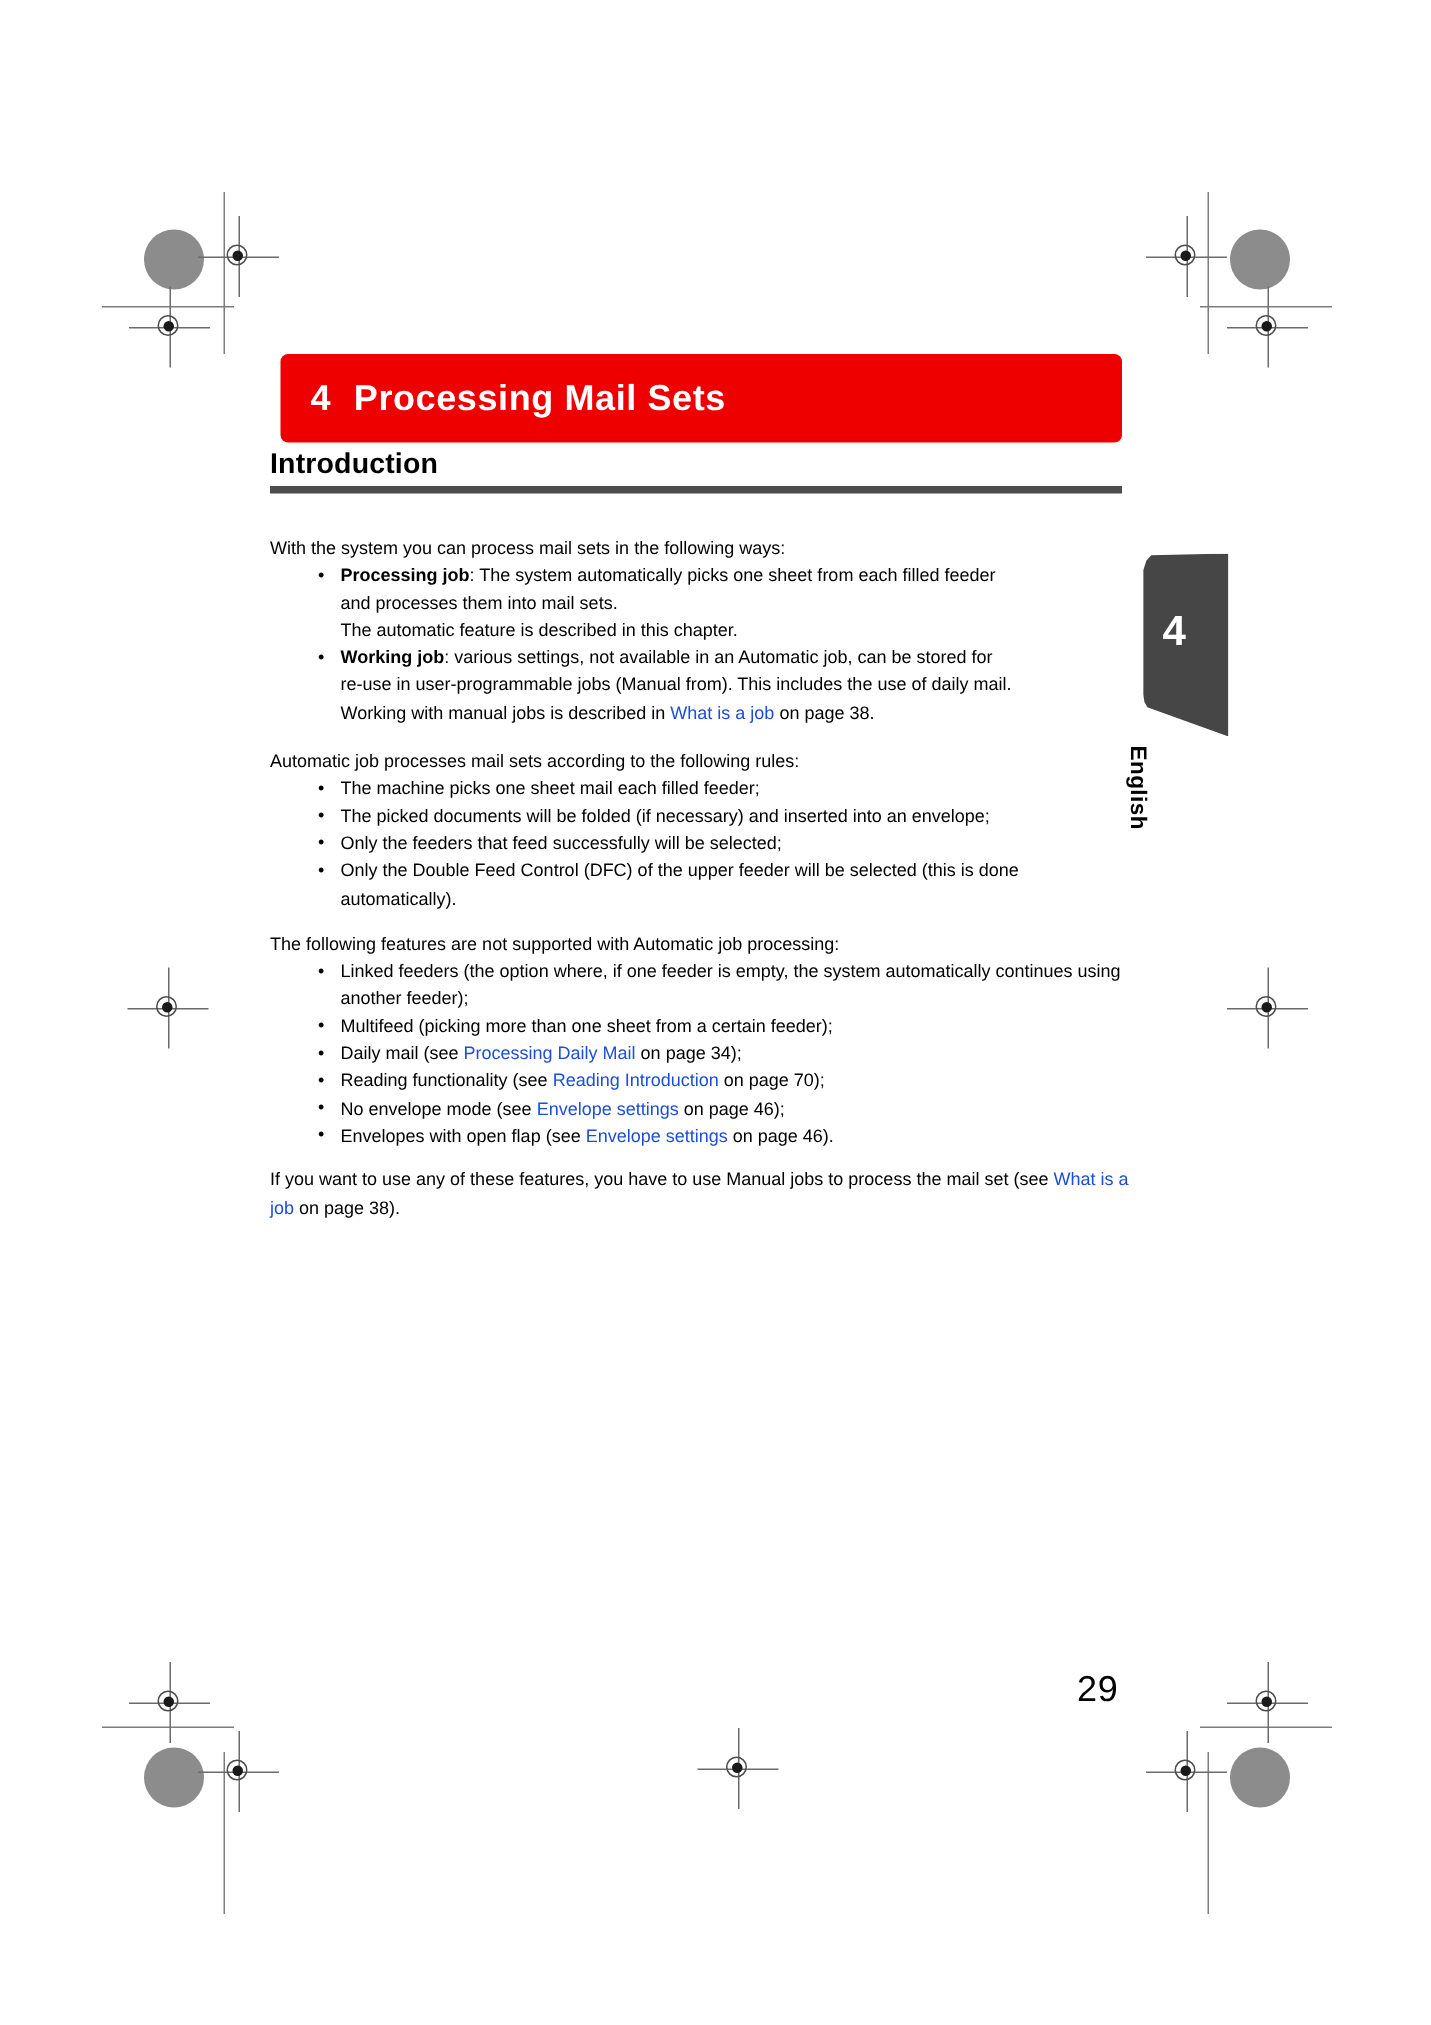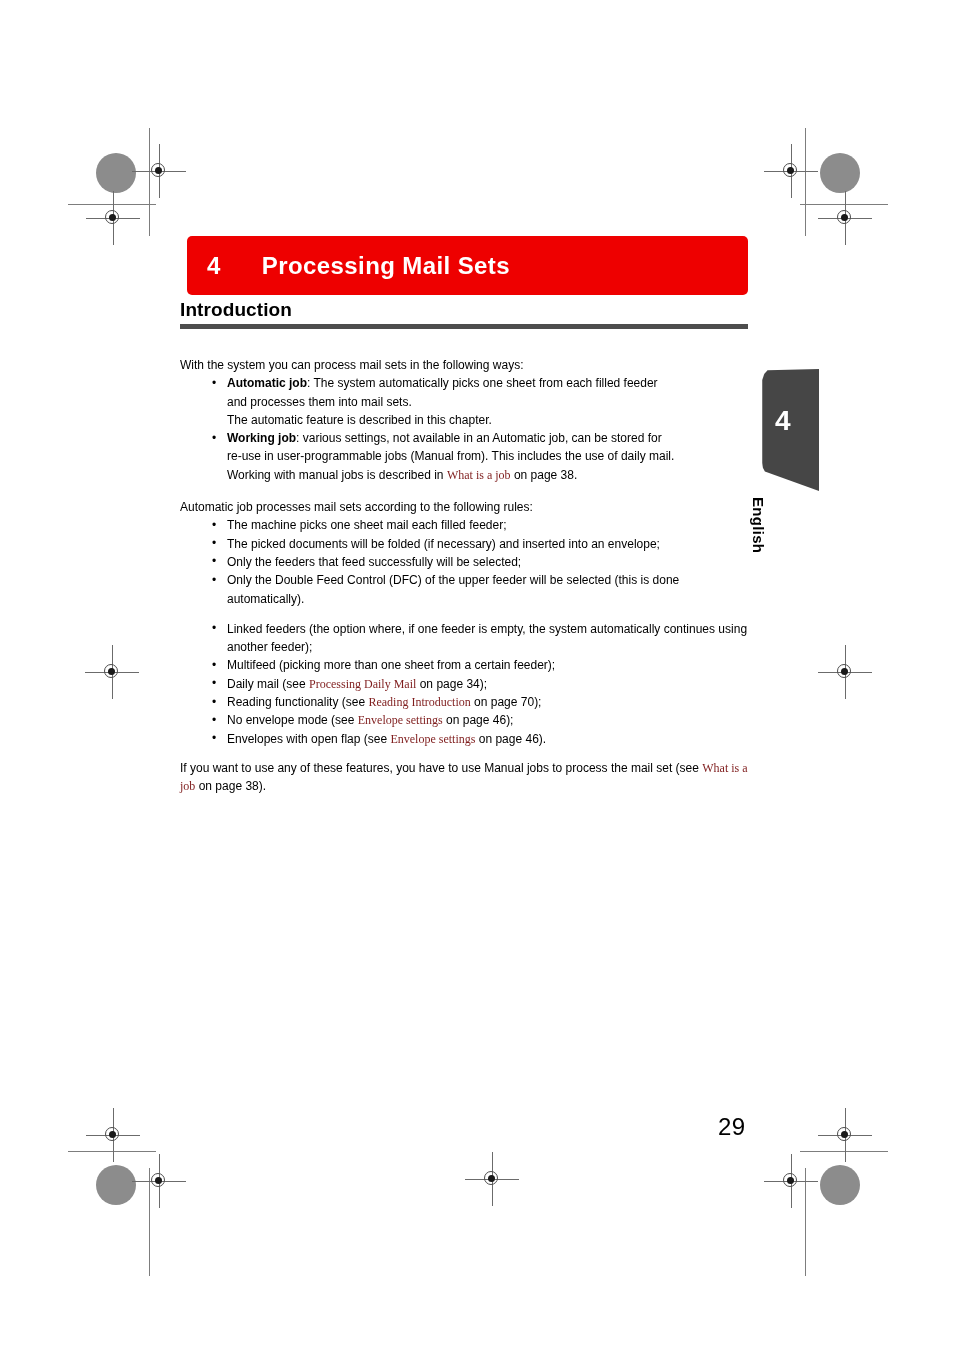--- a/index.html
+++ b/index.html
@@ -105,21 +105,21 @@
     color: #ffffff;
     font-size: 24px;
     font-weight: bold;
     margin-left: 20px;
     letter-spacing: 0.5px;
   }
   .chapter-title {
     color: #ffffff;
     font-size: 24px;
     font-weight: bold;
-    margin-left: 41px;
+    margin-left: 15px;
     letter-spacing: 0.4px;
   }
 
   .section-head {
     position: absolute;
     left: 180px;
     top: 299px;
     width: 568px;
   }
   .section-head .txt {
@@ -164,21 +164,21 @@
     content: "\2022";
     position: absolute;
     left: 3px;
     top: -0.5px;
     font-size: 12px;
     line-height: 18.3px;
   }
   ul.blist.tight > li { margin-bottom: 0; }
 
   b, .b { font-weight: bold; }
-  .lnk { color: #7f1d1d; font-family: Liberation Serif, serif; }
+  .lnk { color: #1d4ed8; }
 
   
   .side-tab {
     position: absolute;
     left: 753px;
     top: 369px;
     width: 66px;
     height: 122px;
     background: #464646;
     clip-path: polygon(14% 12%, 14% 9%, 17% 4%, 22% 1%, 100% 0%, 100% 100%, 18% 84%, 15% 81%, 14% 77%);
@@ -319,21 +319,21 @@
     <div class="txt">Introduction</div>
     <div class="rule"></div>
   </div>
 
   <div class="body-area">
 
     <p class="para">With the system you can process mail sets in the following ways:</p>
 
     <ul class="blist">
       <li>
-        <span class="b">Automatic job</span><span>: The system automatically picks one sheet from each filled feeder</span><br>
+        <span class="b">Processing job</span><span>: The system automatically picks one sheet from each filled feeder</span><br>
         <span>and processes them into mail sets.</span><br>
         <span>The automatic feature is described in this chapter.</span>
       </li>
       <li>
         <span class="b">Working job</span><span>: various settings, not available in an Automatic job, can be stored for</span><br>
         <span>re-use in user-programmable jobs (Manual from). This includes the use of daily mail.</span><br>
         <span>Working with manual jobs is described in </span><span class="lnk">What is a job</span><span> on page 38.</span>
       </li>
     </ul>
 
@@ -343,20 +343,21 @@
 
     <ul class="blist tight">
       <li>The machine picks one sheet mail each filled feeder;</li>
       <li>The picked documents will be folded (if necessary) and inserted into an envelope;</li>
       <li>Only the feeders that feed successfully will be selected;</li>
       <li>Only the Double Feed Control (DFC) of the upper feeder will be selected (this is done automatically).</li>
     </ul>
 
     <div class="spacer-12"></div>
 
+    <p class="para">The following features are not supported with Automatic job processing:</p>
 
     <ul class="blist tight">
       <li>
         <span>Linked feeders (the option where, if one feeder is empty, the system automatically continues using another feeder);</span>
       </li>
       <li>
         <span>Multifeed (picking more than one sheet from a certain feeder);</span>
       </li>
       <li>
         <span>Daily mail (see </span><span class="lnk">Processing Daily Mail</span><span> on page 34);</span>

